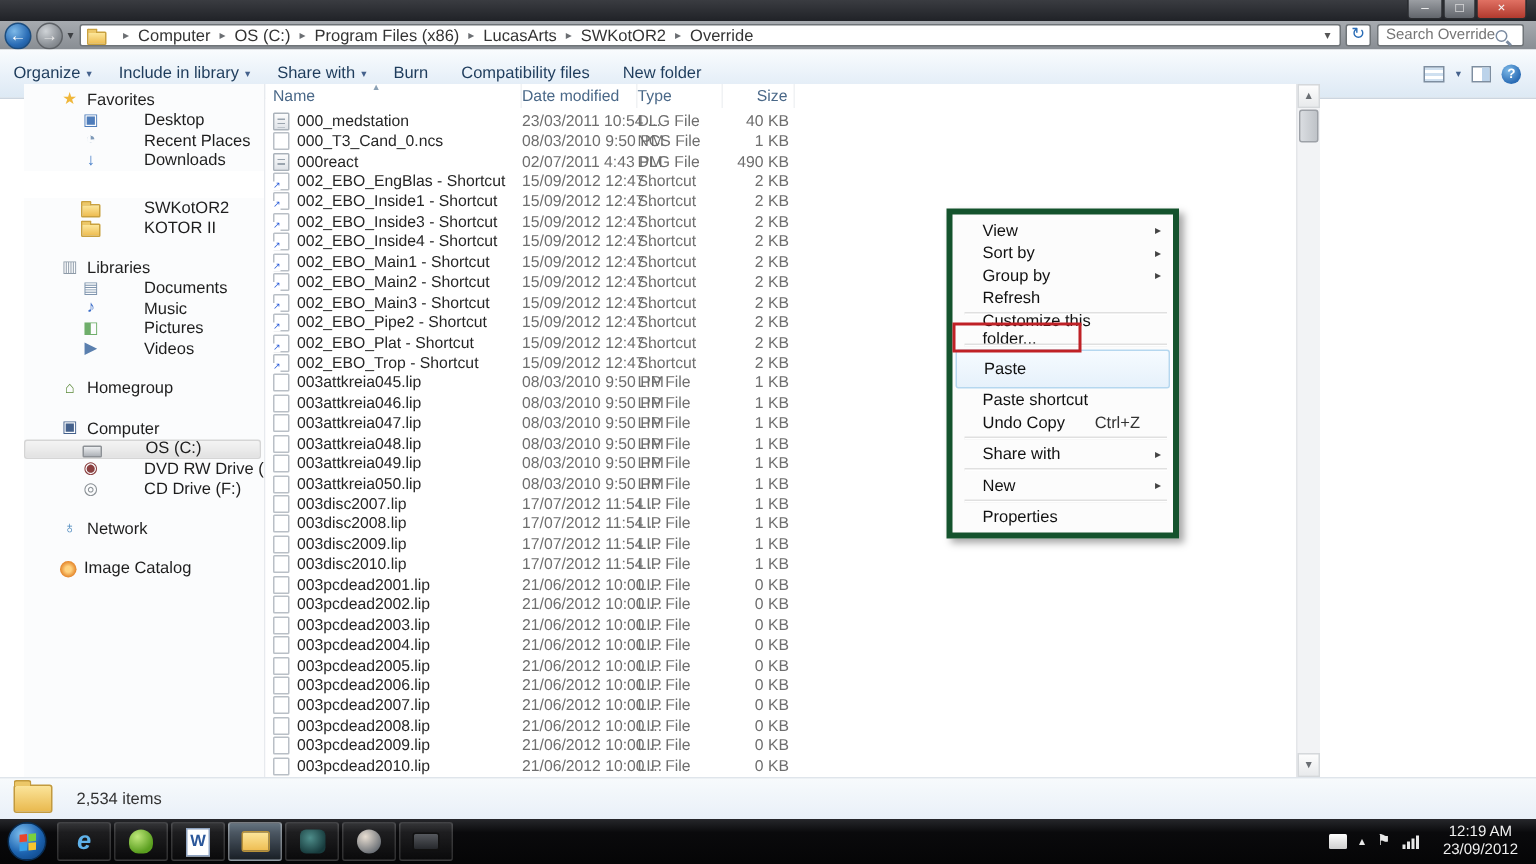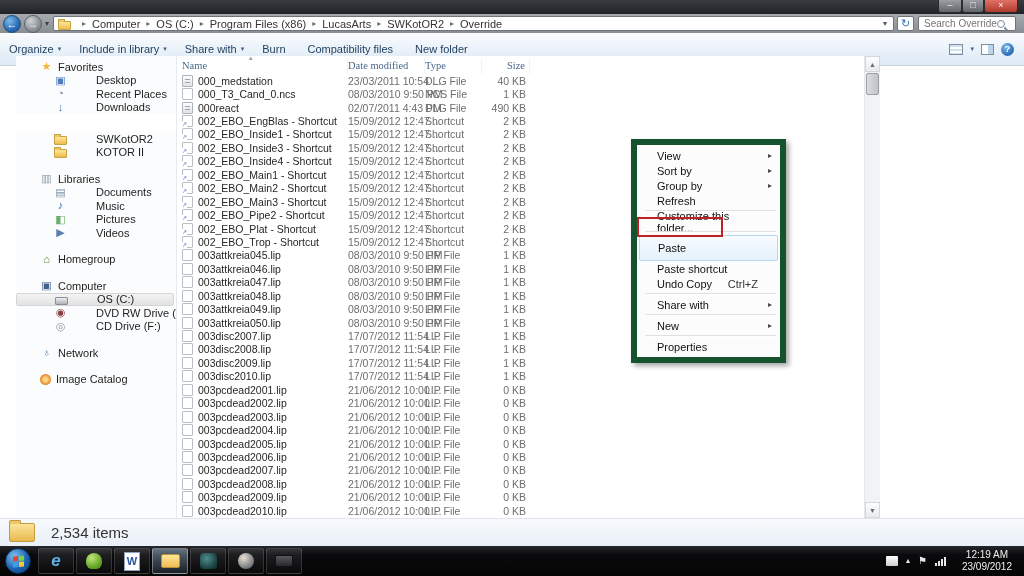--- a/index.html
+++ b/index.html
@@ -89,22 +89,22 @@
   .ic-comp::before { content:"▣"; color:#44618c; }
   .ic-drive { background:linear-gradient(#eceef0,#aeb2b8); border:1px solid #8d9196;
     border-radius:1px; height:8px; margin-top:3px; }
   .ic-dvd::before { content:"◉"; color:#8a4040; }
   .ic-cd::before { content:"◎"; color:#8b9196; }
   .ic-net::before { content:"♁"; color:#3e7fb8; }
   .ic-cat { background:radial-gradient(circle,#ffd27f 25%,#e07b1f 75%); border-radius:50%;
     width:11px; height:11px; margin-top:1px; }
 
   .filearea { flex:1; height:100%; position:relative; background:#fff; }
-  .hrow { display:flex; align-items:flex-end; height:18px; padding-left:5px; font-size:10.5px;
-    color:#4a6888; position:relative;font-family:Liberation Serif, serif; }
+  .hrow { display:flex; align-items:flex-start; height:18px; padding-left:5px; font-size:10.5px;
+    color:#4a6888; position:relative; }
   .hcol { border-right:1px solid #f0f2f4; height:16px; line-height:16px; cursor:default; }
   .h0 { width:166px; } .h1 { width:77px; } .h2 { width:57px; }
   .h3 { width:48px; text-align:right; padding-right:4px; }
   .sortglyph { position:absolute; left:72px; top:-2px; font-size:7px; color:#8aa0b4; }
   .flist { position:absolute; top:18px; left:0; right:16px; bottom:0; overflow:hidden; }
   .frow { display:flex; align-items:center; height:13.45px; padding-left:5px; font-size:10.5px;
     color:#6e6e6e; white-space:nowrap; cursor:default; }
   .fic { width:11px; height:12px; flex:none; margin-right:5px; position:relative; }
   .fi-page { background:#fff; border:1px solid #b9bfc6; border-radius:1px; }
   .fi-dlg { background:linear-gradient(#fdfdfd,#dfe3e8); border:1px solid #aab2ba; border-radius:1px; }
@@ -121,21 +121,21 @@
   .sb { position:absolute; top:0; right:0; width:16px; height:100%;
     background:#f2f3f5; border-left:1px solid #e4e6e9; }
   .sbbtn { height:16px; text-align:center; font-size:7px; line-height:15px; color:#6a6e73;
     background:linear-gradient(#fdfdfd,#e8eaec); border:1px solid #d5d8db; }
   .sbbtn.dn { position:absolute; bottom:0; left:0; right:0; }
   .sbthumb { position:absolute; top:17px; left:1px; width:13px; height:22px; border-radius:2px;
     background:linear-gradient(90deg,#dadde1,#bfc3c8); border:1px solid #9da1a7; }
 
   
   .ctxmenu { position:absolute; left:631px; top:139px; width:155px; background:#fcfcfc;
-    border:6px solid #14532d; box-shadow:3px 3px 5px rgba(0,0,0,.35); padding:3px 0; z-index:50; }
+    border:4px solid #14532d; box-shadow:3px 3px 5px rgba(0,0,0,.35); padding:3px 0; z-index:50; }
   .mitem { height:15px; display:flex; align-items:center; font-size:11px; color:#111;
     padding:0 8px 0 20px; cursor:default; position:relative; }
   .mitem .mlabel { flex:1; }
   .mitem .maccel { color:#333; margin-right:14px; }
   .mitem .marrow { font-size:8px; color:#444; }
   .mitem.hl { background:linear-gradient(#f6fbff,#e6f1fb); border:1px solid #b5d7ef;
     border-radius:2px; margin:0 2px; padding-left:18px; height:26px; }
   .mitem.sep { height:6px; padding:0; }
   .mitem.sep::after { content:""; position:absolute; left:8px; right:4px; top:2px; height:1px;
     background:#e0e0e0; border-bottom:1px solid #fff; }
@@ -143,21 +143,21 @@
     border:2px solid #bf2126; z-index:60; }
 
   
   .statusbar { position:absolute; top:518px; left:0; width:1024px; height:28px;
     background:linear-gradient(#f7fafc,#e9f0f8); border-top:1px solid #dfe5eb;
     display:flex; align-items:center; }
   .bigfolder { width:26px; height:19px; margin-left:9px; position:relative; flex:none;
     background:linear-gradient(#fbe49a,#e9b94e); border:1px solid #c29a3e; border-radius:2px; }
   .bigfolder::before { content:""; position:absolute; top:-4px; left:-1px; width:10px; height:3px;
     background:#ecc768; border:1px solid #c29a3e; border-bottom:none; border-radius:2px 2px 0 0; }
-  .statustext { font-size:15px; color:#333; margin-left:16px; }
+  .statustext { font-size:11px; color:#333; margin-left:16px; }
 
   
   .taskbar { position:absolute; top:546px; left:0; width:1024px; height:30px;
     background:linear-gradient(#26272b,#0a0a0c 30%,#050506); display:flex; align-items:center; }
   .orb { width:26px; height:26px; border-radius:50%; margin:0 7px 0 5px; flex:none; position:relative;
     background:radial-gradient(circle at 35% 30%, #7ec0ef, #1c63b0 55%, #0a3a74);
     border:1px solid #082c52; }
   .orb .flag { position:absolute; left:7px; top:7px; width:11px; height:11px; display:grid;
     grid-template-columns:1fr 1fr; grid-template-rows:1fr 1fr; gap:1px; transform:skewY(-6deg); }
   .orb .flag i:nth-child(1){background:#e8452c;} .orb .flag i:nth-child(2){background:#7ad13c;}

